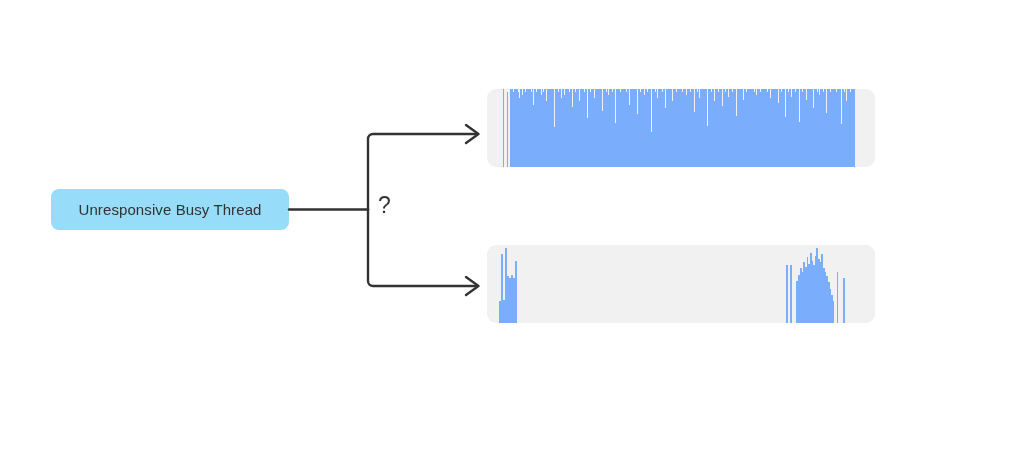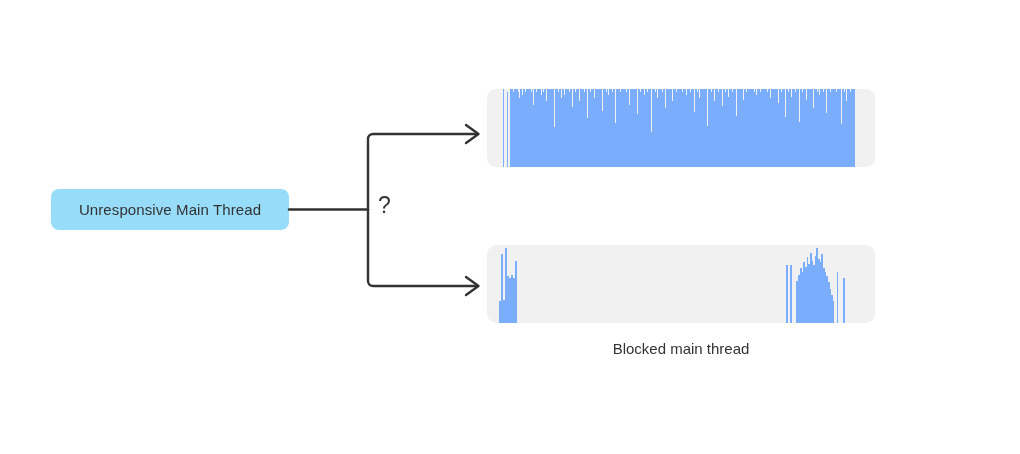--- a/index.html
+++ b/index.html
@@ -104,21 +104,21 @@
   }
   #caption-busy { top: 182px; }
   #caption-blocked { top: 340px; }
 </style>
 </head>
 <body>
 
 <div id="stage">
 
   <div id="source-node">
-    <span class="node-label">Unresponsive Main Thread</span>
+    <span class="node-label">Unresponsive Busy Thread</span>
   </div>
 
   <svg id="connector" viewBox="0 0 1020 454" xmlns="http://www.w3.org/2000/svg">
     <path d="M 289 209.5 H 368"></path>
     <path d="M 368 209.5 V 139 a 5 5 0 0 1 5 -5 H 477"></path>
     <path d="M 368 209.5 V 281 a 5 5 0 0 0 5 5 H 477"></path>
     <path d="M 466 125 L 478.5 134 L 466 143"></path>
     <path d="M 466 277 L 478.5 286 L 466 295"></path>
   </svg>
 
@@ -976,15 +976,14 @@
         <div class="bar" style="height: 0%;"></div>
         <div class="bar" style="height: 0%;"></div>
         <div class="bar" style="height: 0%;"></div>
         <div class="bar" style="height: 0%;"></div>
         <div class="bar" style="height: 0%;"></div>
         <div class="bar" style="height: 0%;"></div>
         <div class="bar" style="height: 0%;"></div>
         <div class="bar" style="height: 0%;"></div>
       </div>
   </div>
-  <div class="caption" id="caption-blocked">Blocked main thread</div>
 
 </div>
 
 </body></html>

